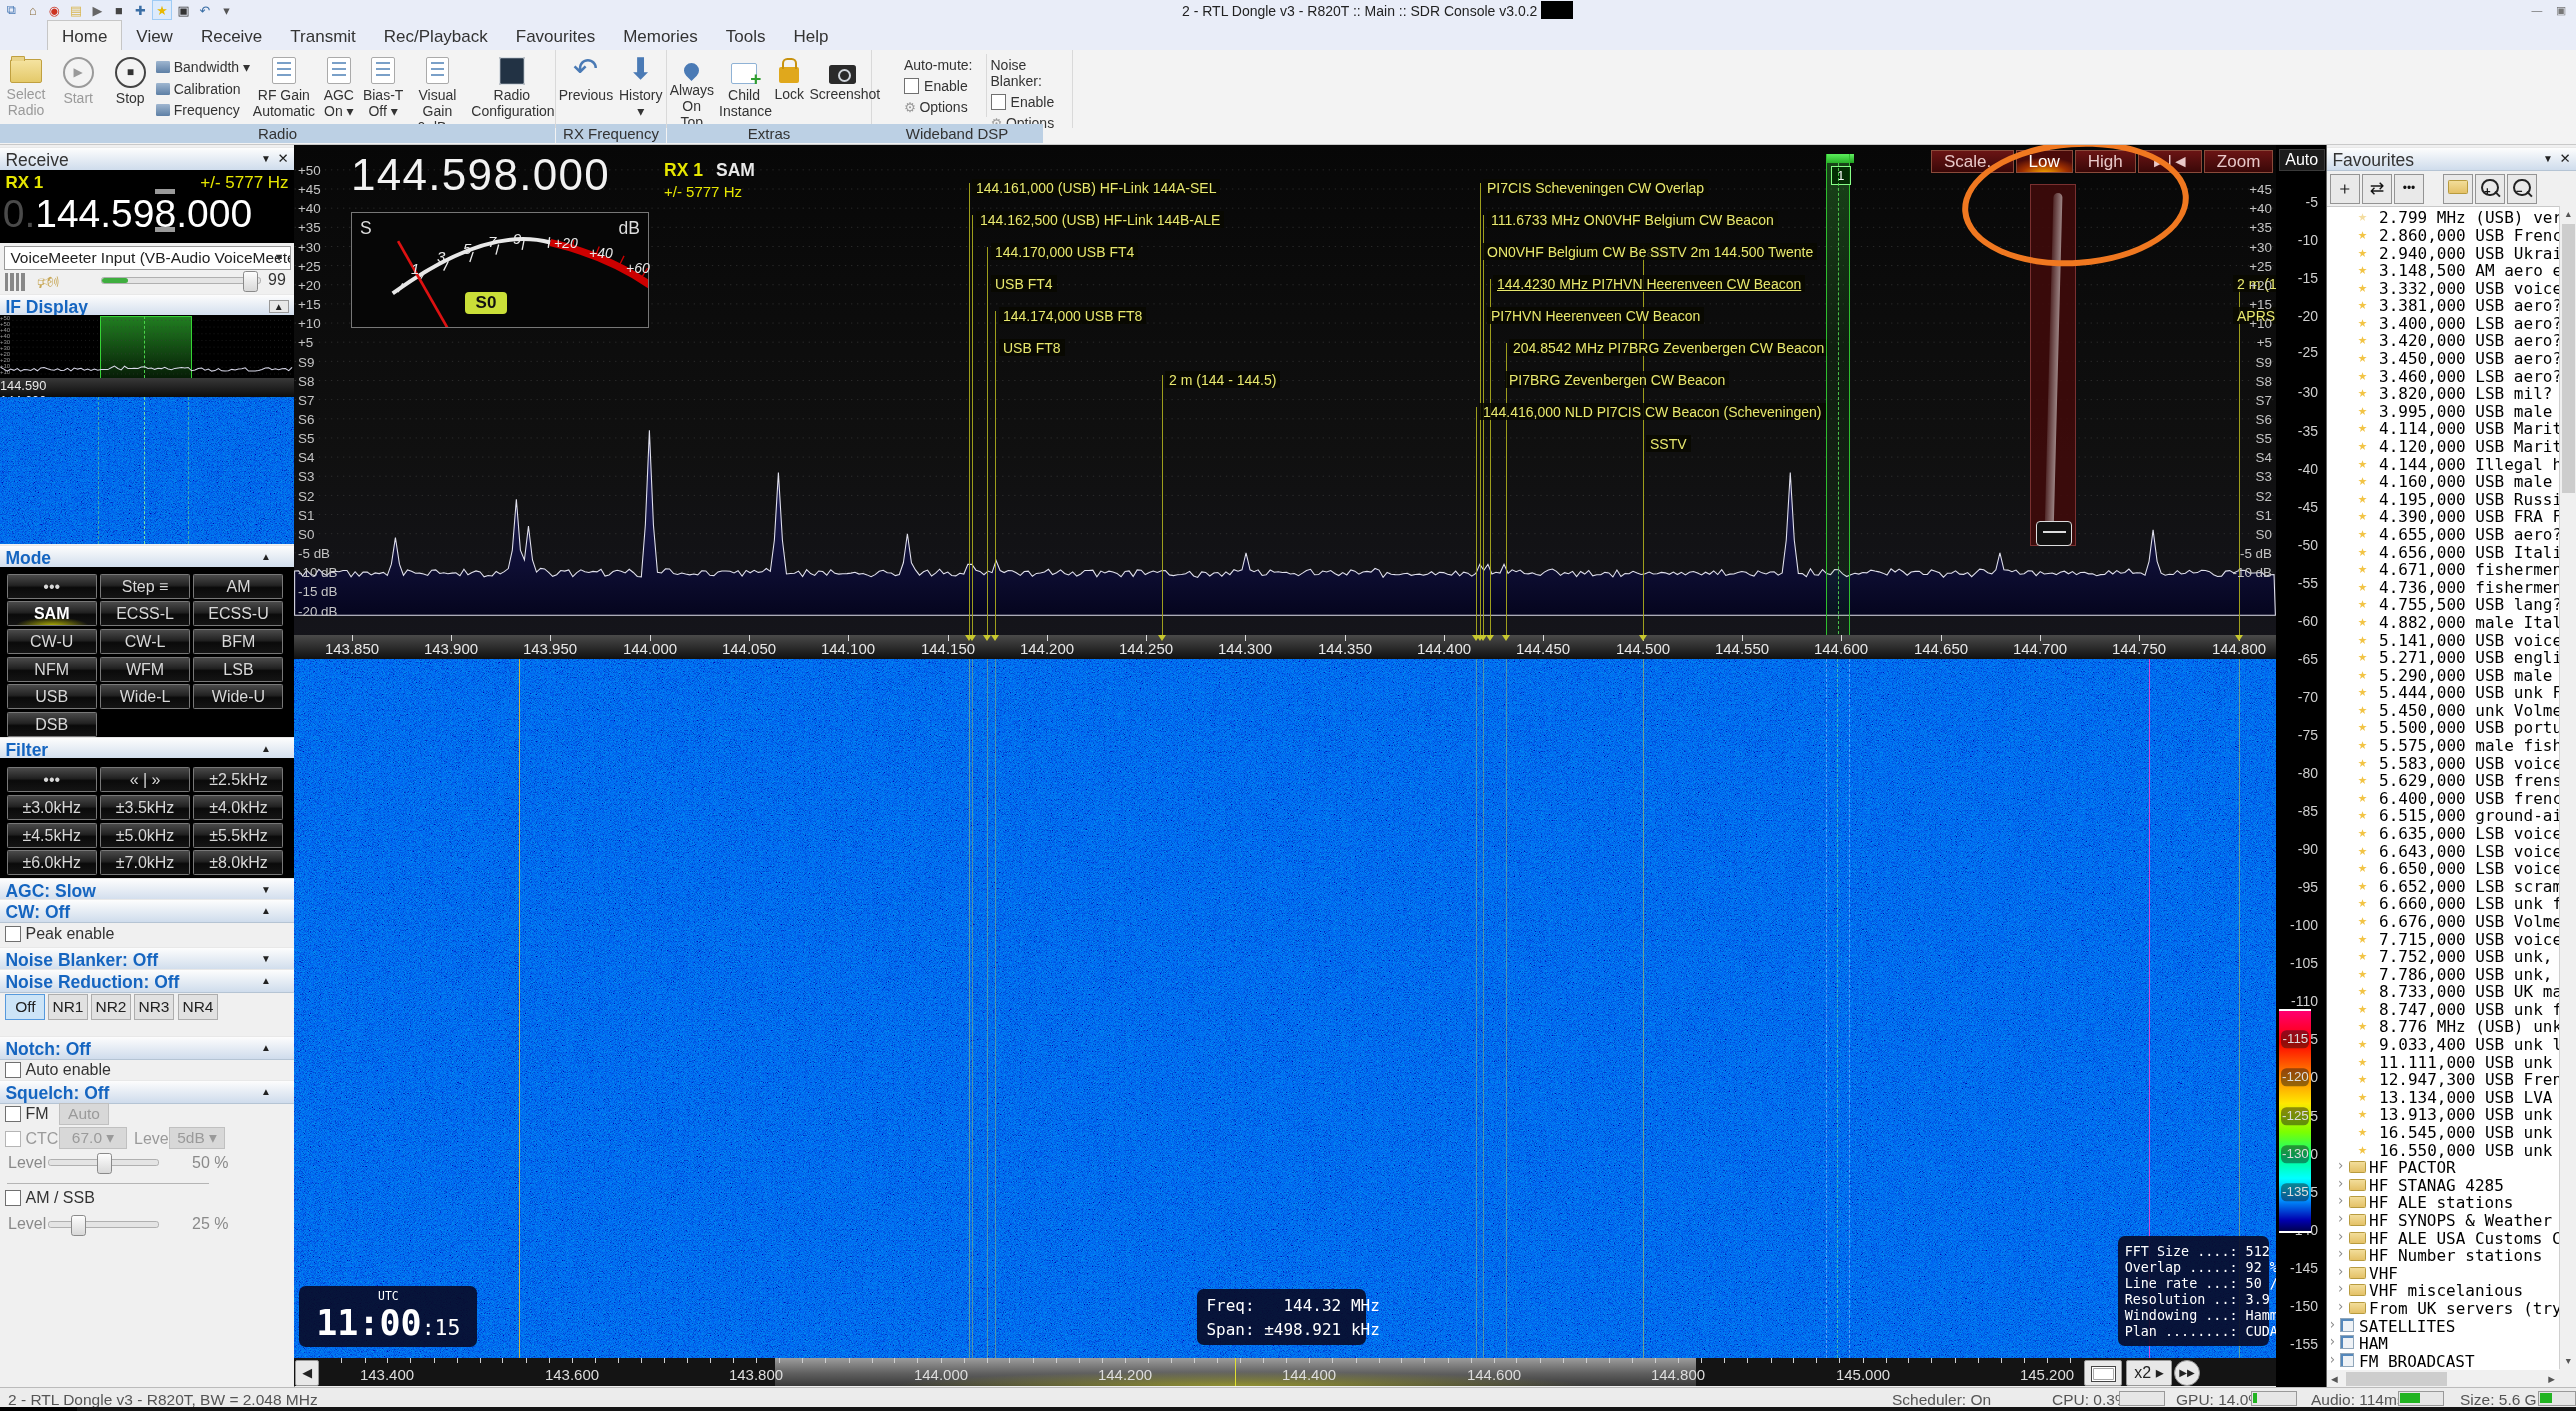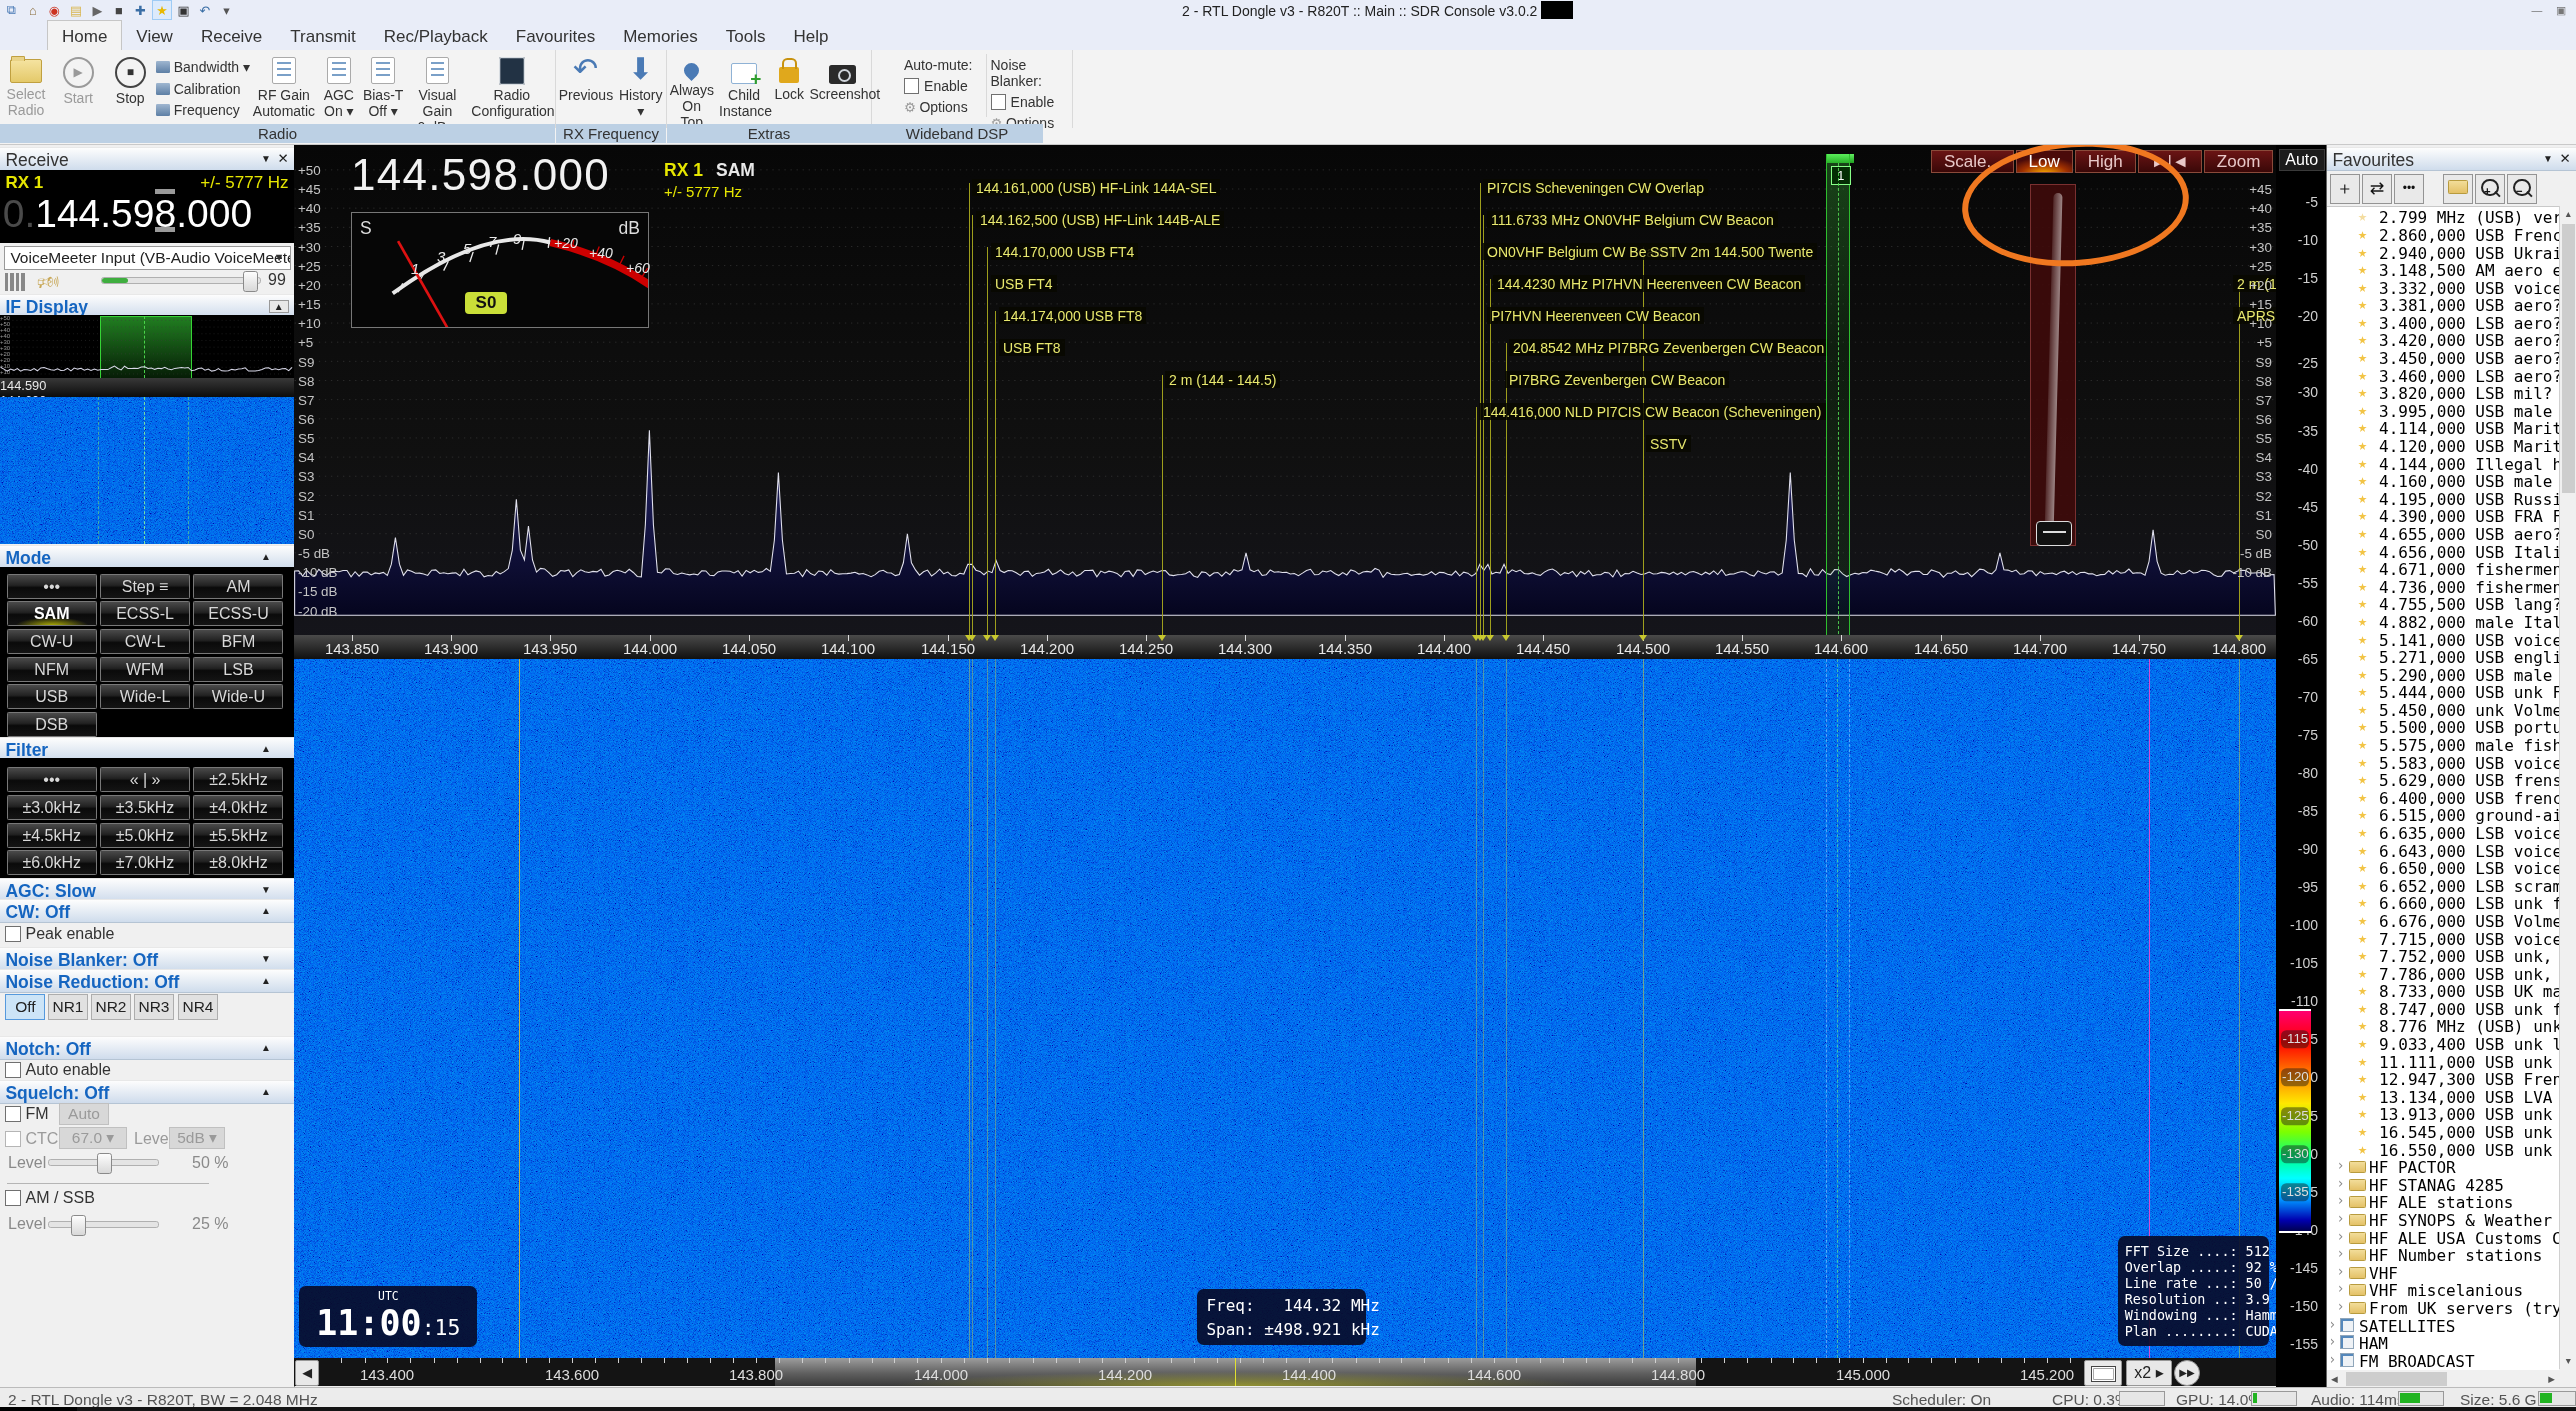--- a/index.html
+++ b/index.html
@@ -533,21 +533,21 @@
       <div class="mklbl" style="left: 682px; top: 66px;">144.162,500 (USB) HF-Link 144B-ALE</div>
       <div class="mklbl" style="left: 697px; top: 98px;">144.170,000 USB FT4</div>
       <div class="mklbl" style="left: 697px; top: 130px;">USB FT4</div>
       <div class="mklbl" style="left: 705px; top: 162px;">144.174,000 USB FT8</div>
       <div class="mklbl" style="left: 705px; top: 194px;">USB FT8</div>
       <div class="mklbl" style="left: 871px; top: 226px;">2 m (144 - 144.5)</div>
       <div class="mklbl" style="left: 1189px; top: 34px;">PI7CIS Scheveningen CW Overlap</div>
       <div class="mklbl" style="left: 1193px; top: 66px;">111.6733 MHz ON0VHF Belgium CW Beacon</div>
       <div class="mklbl" style="left: 1189px; top: 98px;">ON0VHF Belgium CW Beacon</div>
       <div class="mklbl" style="left: 1352px; top: 98px;">SSTV 2m 144.500 Twente</div>
-      <div class="mklbl" style="left: 1199px; top: 130px;">144.4230 MHz PI7HVN Heerenveen CW Beacon</div>
+      <div class="mklbl" style="left: 1199px; top: 130px; text-decoration: underline;">144.4230 MHz PI7HVN Heerenveen CW Beacon</div>
       <div class="mklbl" style="left: 1193px; top: 162px;">PI7HVN Heerenveen CW Beacon</div>
       <div class="mklbl" style="left: 1215px; top: 194px;">204.8542 MHz PI7BRG Zevenbergen CW Beacon</div>
       <div class="mklbl" style="left: 1211px; top: 226px;">PI7BRG Zevenbergen CW Beacon</div>
       <div class="mklbl" style="left: 1185px; top: 258px;">144.416,000 NLD PI7CIS CW Beacon (Scheveningen)</div>
       <div class="mklbl" style="left: 1352px; top: 290px;">SSTV</div>
       <div class="mklbl" style="left: 1939px; top: 130px;">2 m (144</div>
       <div class="mklbl" style="left: 1939px; top: 162px;">APRS 2</div>
     </div>
   <div id="axis-layer">
       <div class="axlbl" style="left: 4px; top: 25px;">+50</div>
@@ -707,21 +707,21 @@
   </div>
 </div>
 
 <div class="abs" id="autocol">
   <div id="autobtn">Auto</div>
   <div id="auto-ticks">
       <div class="atick" style="top: 57px;">-5</div>
       <div class="atick" style="top: 95px;">-10</div>
       <div class="atick" style="top: 133px;">-15</div>
       <div class="atick" style="top: 171px;">-20</div>
-      <div class="atick" style="top: 218px;">-25</div>
+      <div class="atick" style="top: 207px;">-25</div>
       <div class="atick" style="top: 247px;">-30</div>
       <div class="atick" style="top: 286px;">-35</div>
       <div class="atick" style="top: 324px;">-40</div>
       <div class="atick" style="top: 362px;">-45</div>
       <div class="atick" style="top: 400px;">-50</div>
       <div class="atick" style="top: 438px;">-55</div>
       <div class="atick" style="top: 476px;">-60</div>
       <div class="atick" style="top: 514px;">-65</div>
       <div class="atick" style="top: 552px;">-70</div>
       <div class="atick" style="top: 590px;">-75</div>

